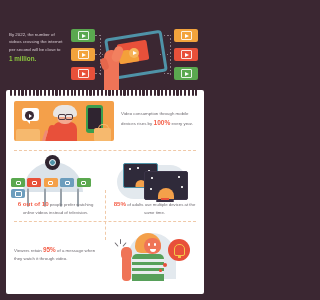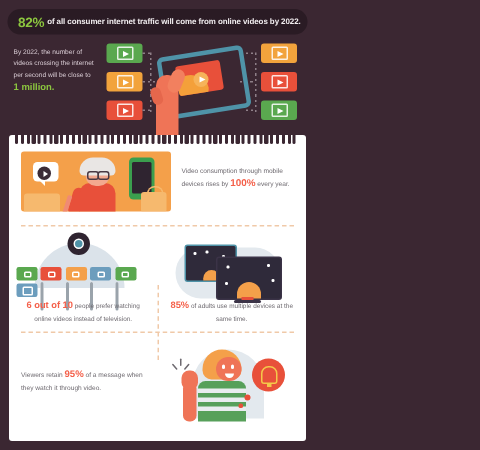--- a/index.html
+++ b/index.html
@@ -143,24 +143,20 @@
   .i3-bub-d1{position:absolute;left:53px;top:38px;width:4px;height:4px;border-radius:50%;background:#e8503a;}
   .i3-bub-d2{position:absolute;left:49px;top:44px;width:2.5px;height:2.5px;border-radius:50%;background:#e8503a;}
 </style>
 </head>
 <body>
 
 <div class="page">
 
   <div class="hero">
 
-    <div class="headline">
-      <span class="big">82%</span>
-      <span class="rest">of all consumer internet traffic will come from online videos by 2022.</span>
-    </div>
 
     <div class="hero-body">
 
       <div class="lead">
         <span>By 2022, the number of videos crossing the internet per second will be close to</span>
         <span class="hl">1 million.</span>
       </div>
 
       <div class="tile t-green" style="left:71px;top:1px;">
         <span class="frame">

